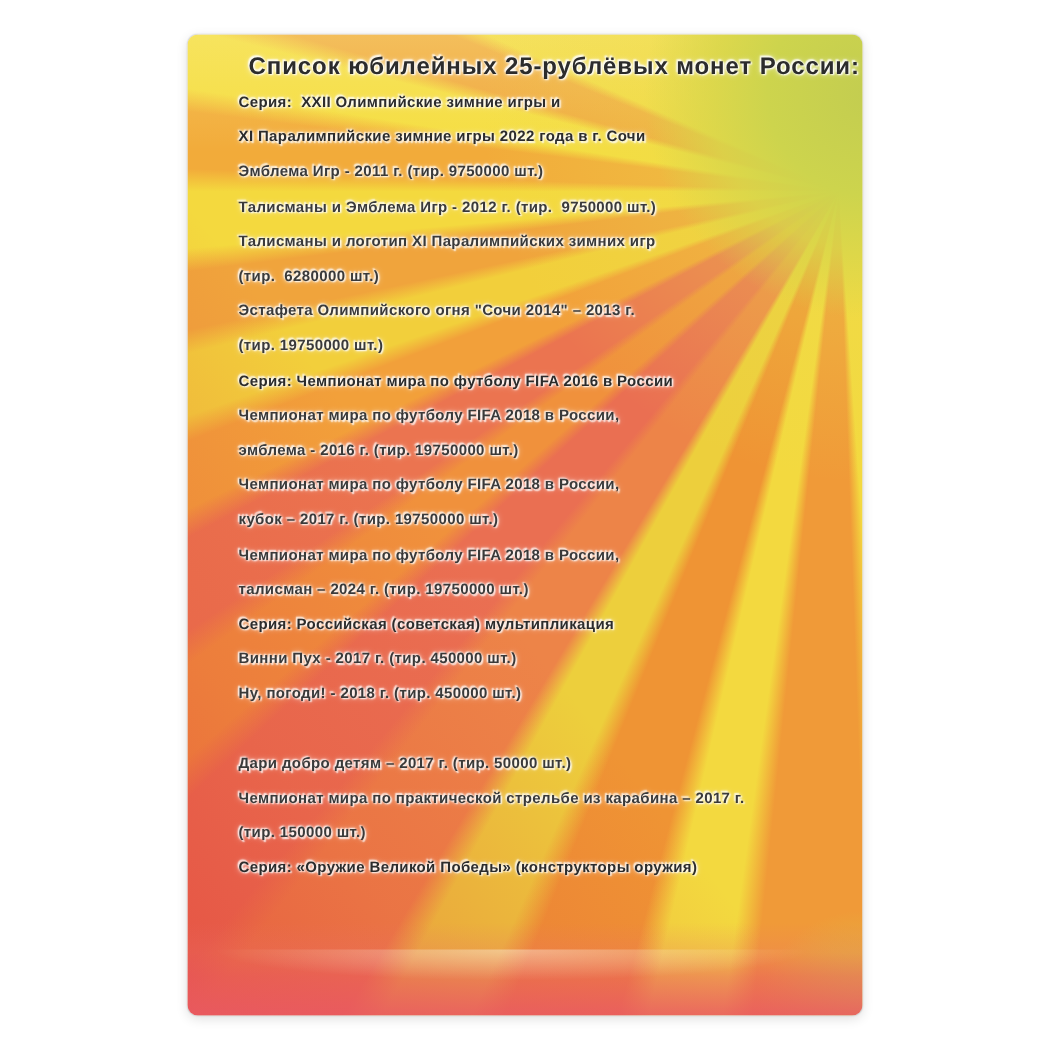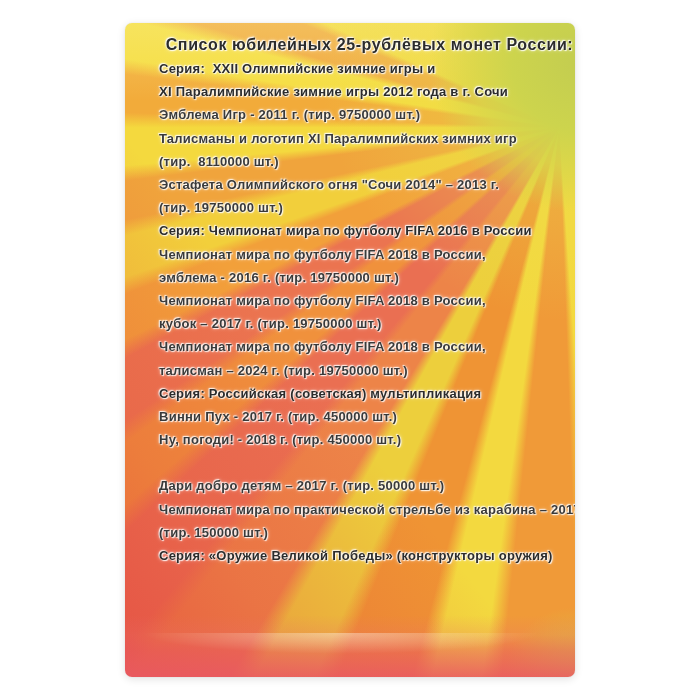--- a/index.html
+++ b/index.html
@@ -107,21 +107,21 @@
     white-space: nowrap;
     margin-left: 39px;
   }
   .lines {
     padding: 0 10px 0 34px;
   }
   .line {
     height: 23.2px;
     display: flex;
     align-items: center;
-    font-size: 13px;
+    font-size: 10px;
     font-weight: 600;
     letter-spacing: 0.25px;
     color: #3a3a3a;
     white-space: pre;
     text-shadow:
       0 0 2px rgba(255,255,255,0.95),
       0 0 4px rgba(255,255,255,0.75),
       1px 1px 1px rgba(255,255,255,0.85),
       -1px -1px 1px rgba(255,255,255,0.85);
   }
@@ -131,24 +131,25 @@
   }
 </style>
 </head>
 <body>
 
 <div class="page">
   <div class="card">
     <div class="title">Список юбилейных 25-рублёвых монет России:</div>
     <div class="lines">
         <div class="line bold">Серия:  XXII Олимпийские зимние игры и</div>
-        <div class="line bold">XI Паралимпийские зимние игры 2012 года в г. Сочи</div>
+        <div class="line bold">XI Паралимпийские зимние игры 2022 года в г. Сочи</div>
         <div class="line">Эмблема Игр - 2011 г. (тир. 9750000 шт.)</div>
+        <div class="line">Талисманы и Эмблема Игр - 2012 г. (тир.  9750000 шт.)</div>
         <div class="line">Талисманы и логотип XI Паралимпийских зимних игр</div>
-        <div class="line">(тир.  8110000 шт.)</div>
+        <div class="line">(тир.  6280000 шт.)</div>
         <div class="line">Эстафета Олимпийского огня "Сочи 2014" – 2013 г.</div>
         <div class="line">(тир. 19750000 шт.)</div>
         <div class="line bold">Серия: Чемпионат мира по футболу FIFA 2016 в России</div>
         <div class="line">Чемпионат мира по футболу FIFA 2018 в России,</div>
         <div class="line">эмблема - 2016 г. (тир. 19750000 шт.)</div>
         <div class="line">Чемпионат мира по футболу FIFA 2018 в России,</div>
         <div class="line">кубок – 2017 г. (тир. 19750000 шт.)</div>
         <div class="line">Чемпионат мира по футболу FIFA 2018 в России,</div>
         <div class="line">талисман – 2024 г. (тир. 19750000 шт.)</div>
         <div class="line bold">Серия: Российская (советская) мультипликация</div>

